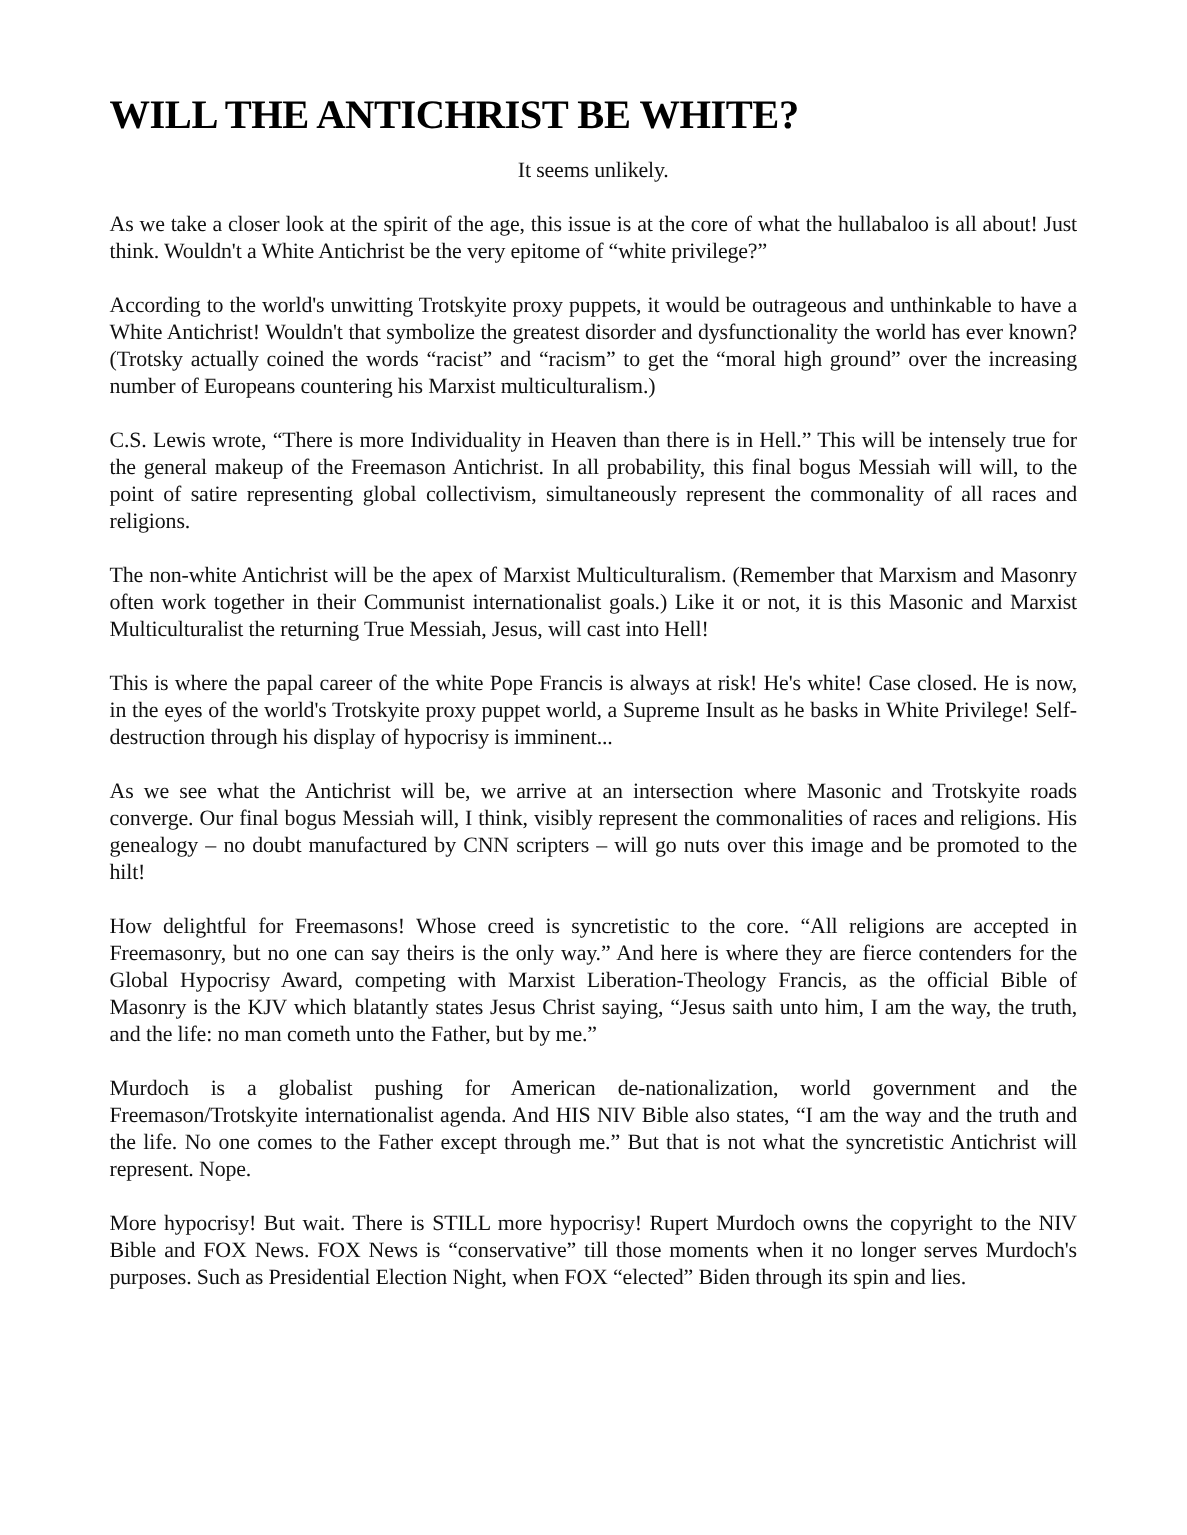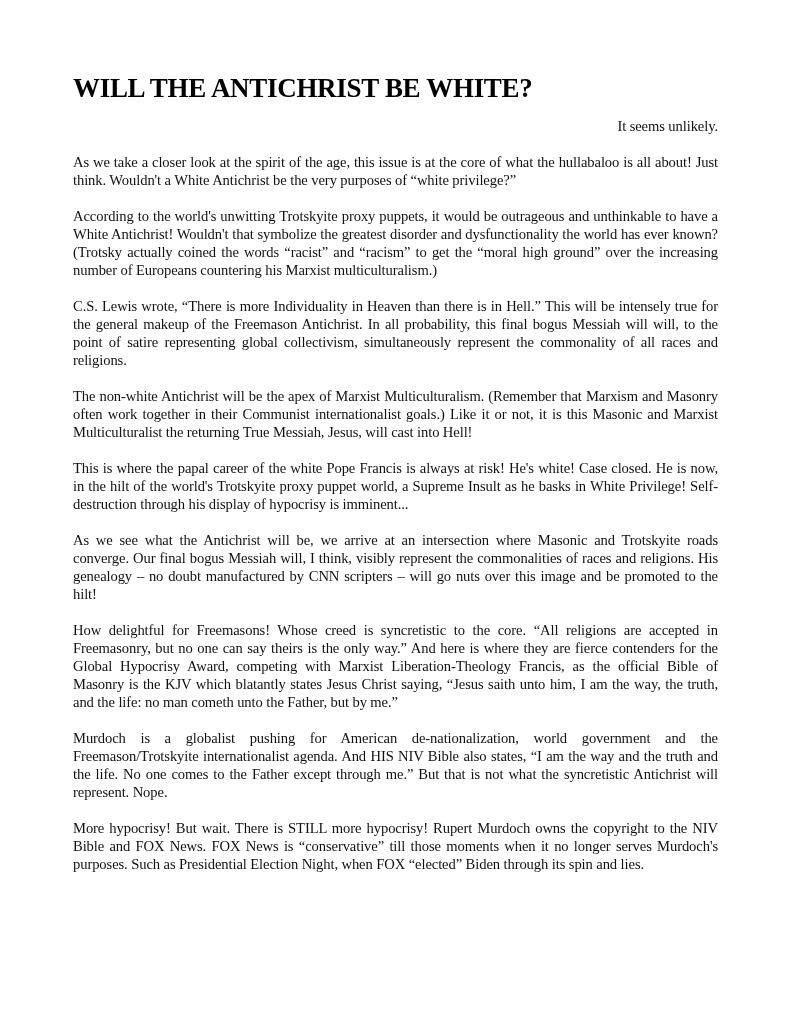--- a/index.html
+++ b/index.html
@@ -9,21 +9,21 @@
   }
   body {
     width: 791px;
     height: 1023px;
     position: relative;
     overflow: hidden;
   }
   .page {
     position: absolute;
     left: 73px;
-    top: 72px;
+    top: 60px;
     width: 645px;
     color: #111111;
     font-family: "Liberation Serif", "DejaVu Serif", serif;
   }
   .title {
     font-family: "Liberation Serif", "DejaVu Serif", serif;
     font-weight: bold;
     font-size: 27px;
     line-height: 32px;
     margin: 0 0 13px 0;
@@ -31,31 +31,31 @@
     color: #000;
   }
   .para {
     font-size: 14.6px;
     line-height: 18px;
     margin: 0 0 18px 0;
     text-align: justify;
     letter-spacing: -0.1px;
   }
   .para.tight {
-    text-align: right;
+    text-align: center;
   }
 </style>
 </head>
 <body>
 
 <div class="page">
   <h1 class="title">WILL THE ANTICHRIST BE WHITE?</h1>
   <p class="para tight">It seems unlikely.</p>
-  <p class="para">As we take a closer look at the spirit of the age, this issue is at the core of what the hullabaloo is all about! Just think.  Wouldn't a White Antichrist be the very purposes of “white privilege?”</p>
+  <p class="para">As we take a closer look at the spirit of the age, this issue is at the core of what the hullabaloo is all about! Just think.  Wouldn't a White Antichrist be the very epitome of “white privilege?”</p>
   <p class="para">According to the world's unwitting Trotskyite proxy puppets, it would be outrageous and unthinkable to have a White Antichrist!  Wouldn't that symbolize the greatest disorder and dysfunctionality the world has ever known?  (Trotsky actually coined the words “racist” and “racism” to get the “moral high ground” over the increasing number of Europeans countering his Marxist multiculturalism.)</p>
   <p class="para">C.S. Lewis wrote, “There is more Individuality in Heaven than there is in Hell.”  This will be intensely true for the general makeup of the Freemason Antichrist.  In all probability, this final bogus Messiah will will, to the point of satire representing global collectivism, simultaneously represent the commonality of all races and religions.</p>
   <p class="para">The non-white Antichrist will be the apex of Marxist Multiculturalism.  (Remember that Marxism and Masonry often work together in their Communist internationalist goals.)  Like it or not, it is this Masonic and Marxist Multiculturalist the returning True Messiah, Jesus, will cast into Hell!</p>
-  <p class="para">This is where the papal career of the white Pope Francis is always at risk!  He's white!  Case closed.  He is now, in the hilt of the world's Trotskyite proxy puppet world, a Supreme Insult as he basks in White Privilege!  Self-destruction through his display of hypocrisy is imminent...</p>
+  <p class="para">This is where the papal career of the white Pope Francis is always at risk!  He's white!  Case closed.  He is now, in the eyes of the world's Trotskyite proxy puppet world, a Supreme Insult as he basks in White Privilege!  Self-destruction through his display of hypocrisy is imminent...</p>
   <p class="para">As we see what the Antichrist will be, we arrive at an intersection where Masonic and Trotskyite roads converge.  Our final bogus Messiah will, I think, visibly represent the commonalities of races and religions.  His genealogy – no doubt manufactured by CNN scripters – will go nuts over this image and be promoted to the hilt!</p>
   <p class="para">How delightful for Freemasons!  Whose creed is syncretistic to the core.  “All religions are accepted in Freemasonry, but no one can say theirs is the only way.”  And here is where they are fierce contenders for the Global Hypocrisy Award, competing with Marxist Liberation-Theology Francis, as the official Bible of Masonry is the KJV which blatantly states Jesus Christ saying, “Jesus saith unto him, I am the way, the truth, and the life: no man cometh unto the Father, but by me.”</p>
   <p class="para">Murdoch is a globalist pushing for American de-nationalization, world government and the Freemason/Trotskyite internationalist agenda.  And HIS NIV Bible also states, “I am the way and the truth and the life.  No one comes to the Father except through me.”  But that is not what the syncretistic Antichrist will represent.  Nope.</p>
   <p class="para">More hypocrisy!  But wait.  There is STILL more hypocrisy!  Rupert Murdoch owns the copyright to the NIV Bible and FOX News.  FOX News is “conservative” till those moments when it no longer serves Murdoch's purposes.  Such as Presidential Election Night, when FOX “elected” Biden through its spin and lies.</p>
 </div>
 
 </body></html>

